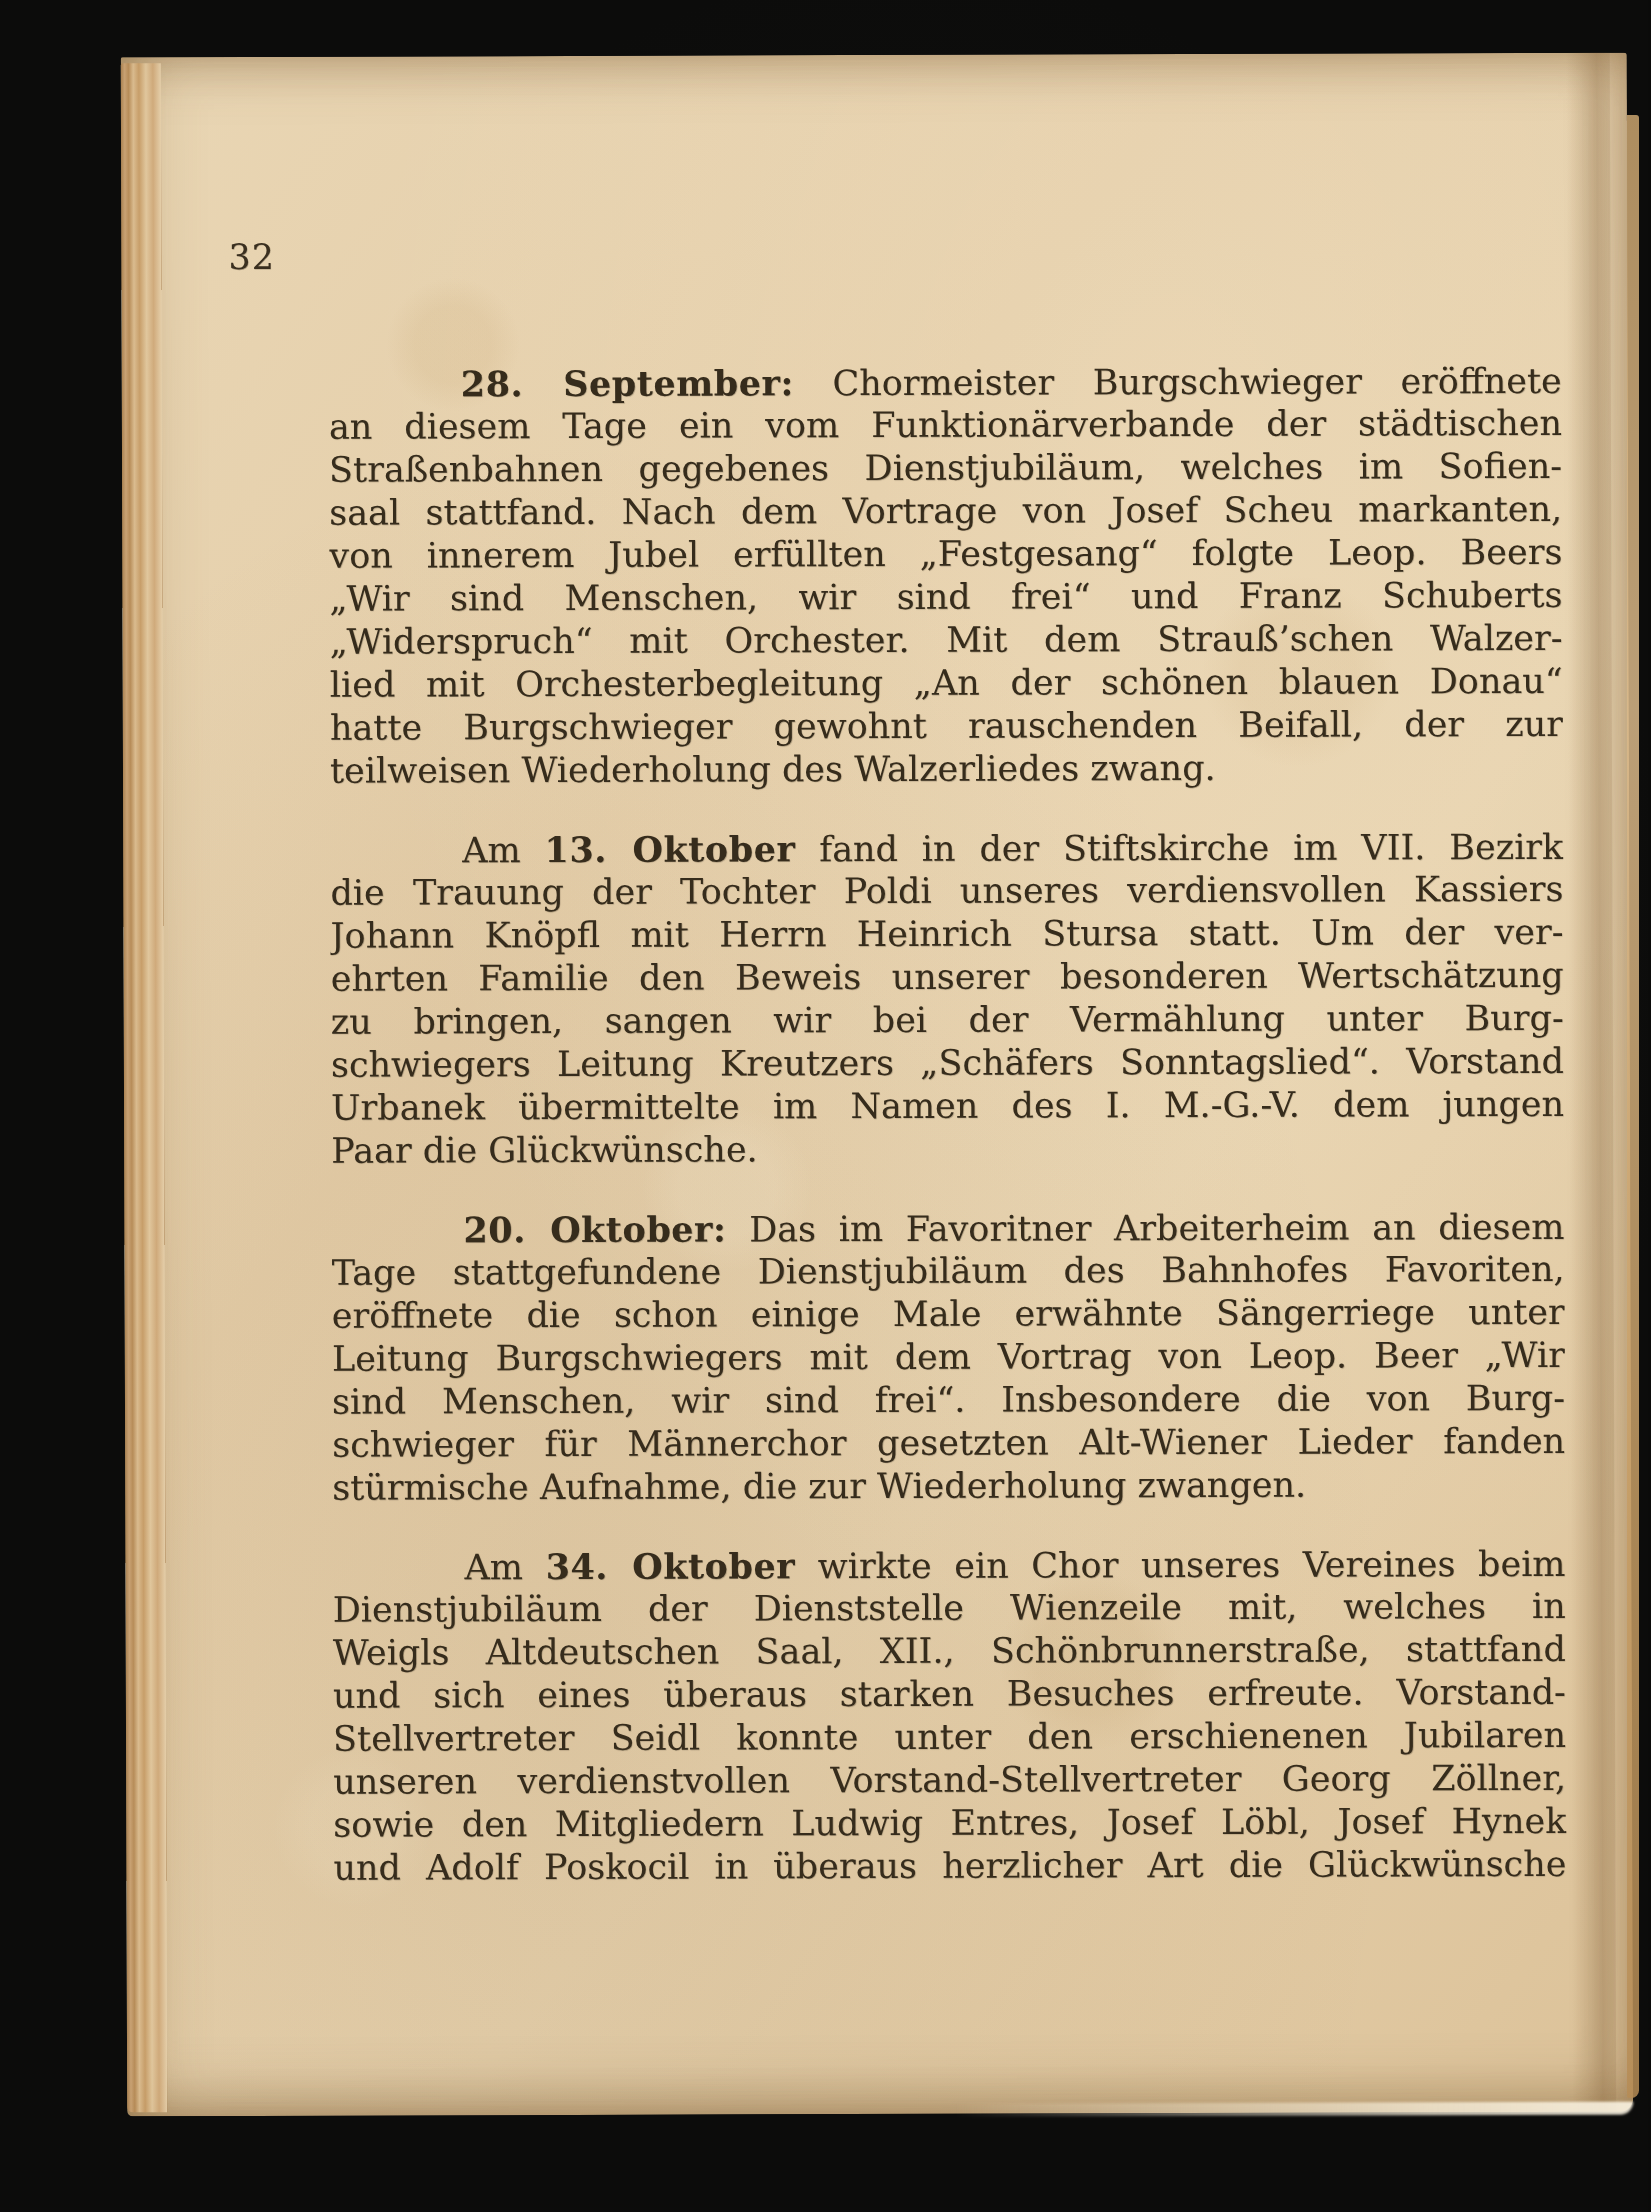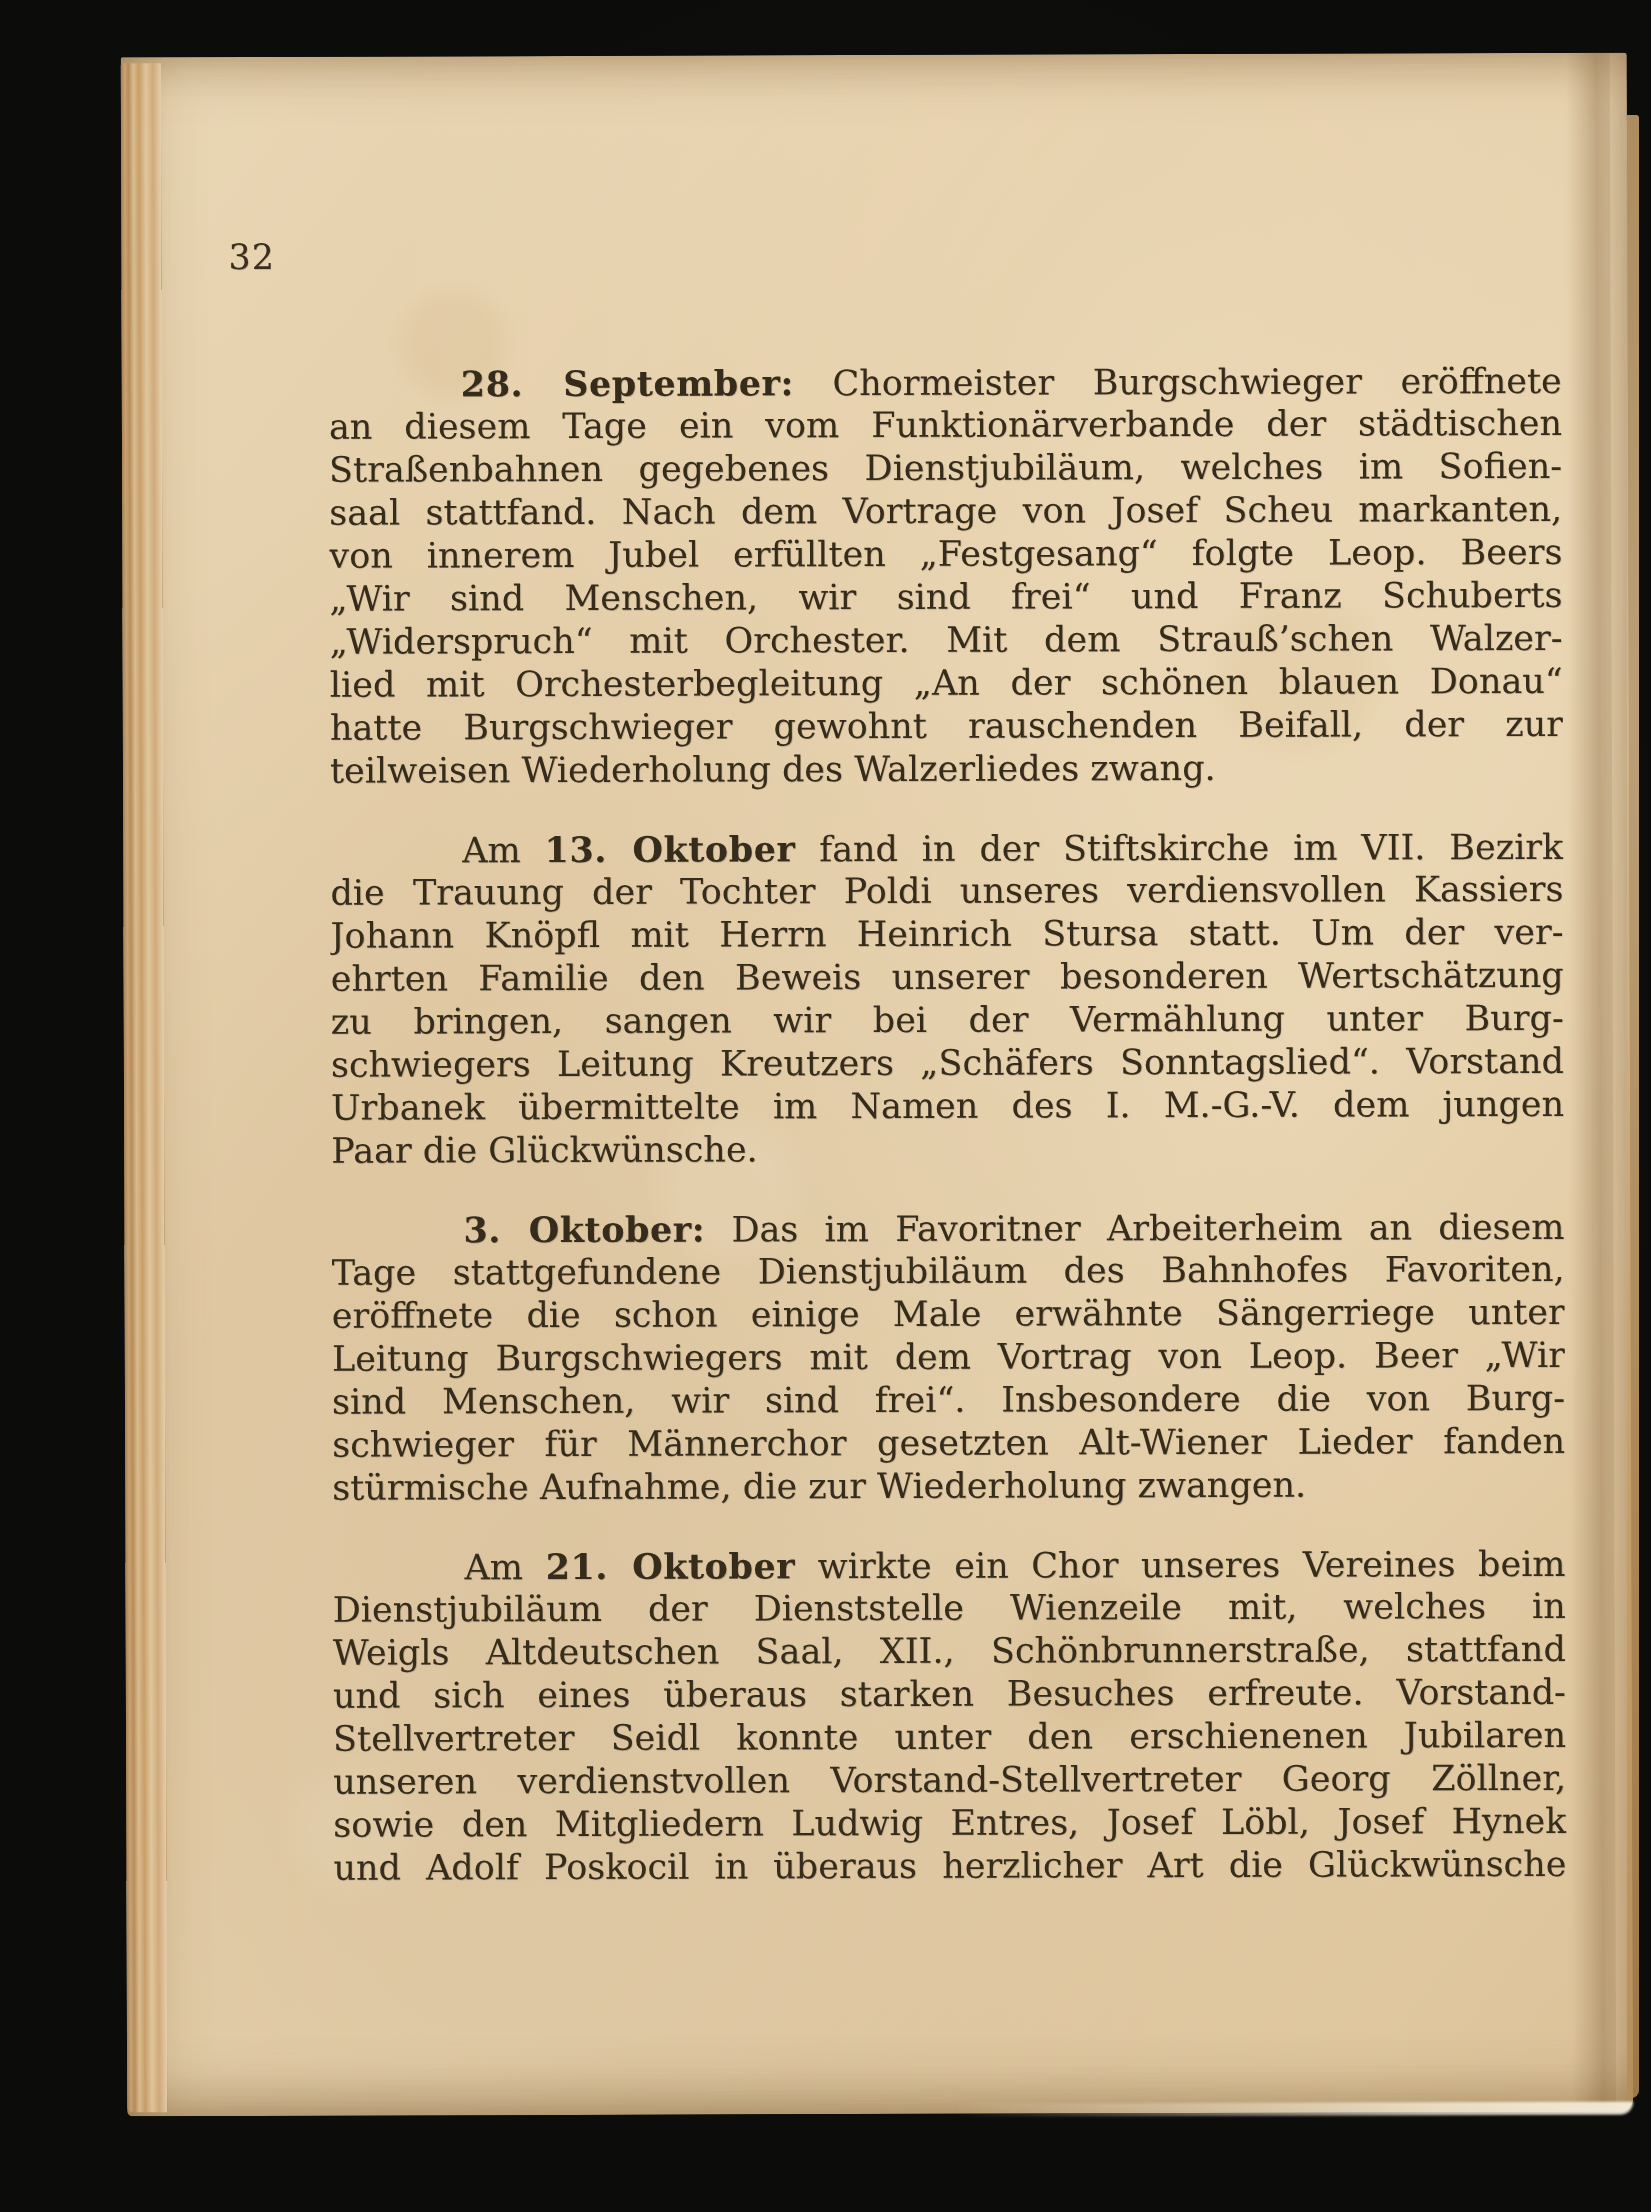--- a/index.html
+++ b/index.html
@@ -151,30 +151,30 @@
           <div class="line first"><span>Am </span><span class="b">13. Oktober</span><span> fand in der Stiftskirche im VII. Bezirk</span></div>
           <div class="line"><span>die Trauung der Tochter Poldi unseres verdiensvollen Kassiers</span></div>
           <div class="line"><span>Johann Knöpfl mit Herrn Heinrich Stursa statt. Um der ver-</span></div>
           <div class="line"><span>ehrten Familie den Beweis unserer besonderen Wertschätzung</span></div>
           <div class="line"><span>zu bringen, sangen wir bei der Vermählung unter Burg-</span></div>
           <div class="line"><span>schwiegers Leitung Kreutzers „Schäfers Sonntagslied“. Vorstand</span></div>
           <div class="line"><span>Urbanek übermittelte im Namen des I. M.-G.-V. dem jungen</span></div>
           <div class="line no-just"><span>Paar die Glückwünsche.</span></div>
         </div>
         <div class="paragraph">
-          <div class="line first"><span class="b">3. Oktober:</span><span> Das im Favoritner Arbeiterheim an diesem</span></div>
+          <div class="line first"><span class="b">20. Oktober:</span><span> Das im Favoritner Arbeiterheim an diesem</span></div>
           <div class="line"><span>Tage stattgefundene Dienstjubiläum des Bahnhofes Favoriten,</span></div>
           <div class="line"><span>eröffnete die schon einige Male erwähnte Sängerriege unter</span></div>
           <div class="line"><span>Leitung Burgschwiegers mit dem Vortrag von Leop. Beer „Wir</span></div>
           <div class="line"><span>sind Menschen, wir sind frei“. Insbesondere die von Burg-</span></div>
           <div class="line"><span>schwieger für Männerchor gesetzten Alt-Wiener Lieder fanden</span></div>
           <div class="line no-just"><span>stürmische Aufnahme, die zur Wiederholung zwangen.</span></div>
         </div>
         <div class="paragraph">
-          <div class="line first"><span>Am </span><span class="b">21. Oktober</span><span> wirkte ein Chor unseres Vereines beim</span></div>
+          <div class="line first"><span>Am </span><span class="b">34. Oktober</span><span> wirkte ein Chor unseres Vereines beim</span></div>
           <div class="line"><span>Dienstjubiläum der Dienststelle Wienzeile mit, welches in</span></div>
           <div class="line"><span>Weigls Altdeutschen Saal, XII., Schönbrunnerstraße, stattfand</span></div>
           <div class="line"><span>und sich eines überaus starken Besuches erfreute. Vorstand-</span></div>
           <div class="line"><span>Stellvertreter Seidl konnte unter den erschienenen Jubilaren</span></div>
           <div class="line"><span>unseren verdienstvollen Vorstand-Stellvertreter Georg Zöllner,</span></div>
           <div class="line"><span>sowie den Mitgliedern Ludwig Entres, Josef Löbl, Josef Hynek</span></div>
           <div class="line"><span>und Adolf Poskocil in überaus herzlicher Art die Glückwünsche</span></div>
         </div>
       </div>
     <div class="bottom-curl"></div>

